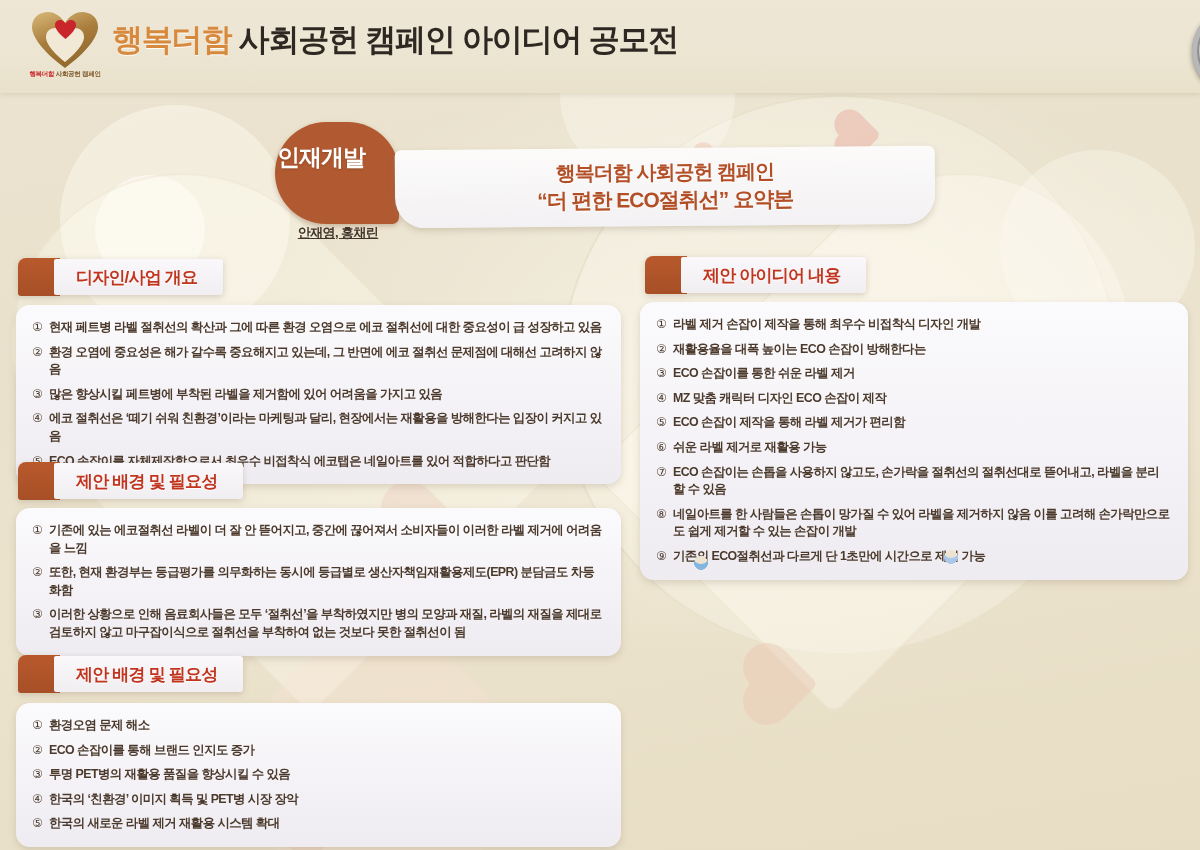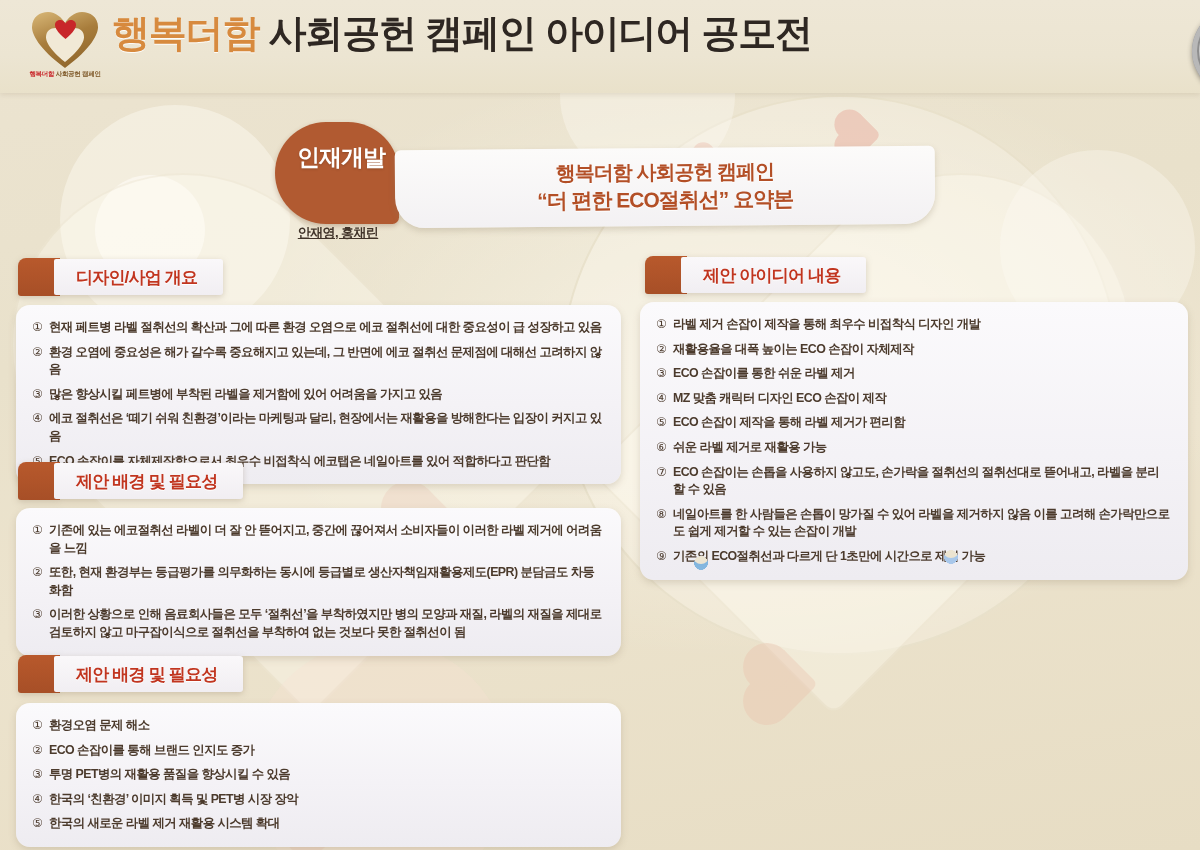--- a/index.html
+++ b/index.html
@@ -137,21 +137,21 @@
     color: #7a5322; letter-spacing: -0.3px; white-space: nowrap;
   }
   .logo-caption .accent { color: #c8262a; }
 
   #header-title { position: absolute; left: 112px; top: 9px; }
   #header-edition {
     font-size: 21px; font-weight: 700; color: #3a2f26;
     letter-spacing: -0.8px; line-height: 1.05;
   }
   #header-main {
-    margin-top: 3px; font-size: 38px; font-weight: 700;
+    margin-top: 14px; font-size: 31px; font-weight: 700;
     letter-spacing: -1.2px; color: #2e2722; line-height: 1.12;
     white-space: nowrap;
   }
   #header-main .hl {
     color: #d78a3e;
     text-shadow: 0 1px 0 rgba(255,255,255,0.85);
   }
 
   
   #award { position: absolute; right: 8px; top: 5px; height: 80px; z-index: 8; }
@@ -175,21 +175,21 @@
   #team-badge {
     position: absolute; left: 275px; top: 122px;
     width: 124px; height: 102px;
     background: #b15a31;
     border-radius: 62px 62px 62px 8px;
     transform: scaleX(-1);
     box-shadow: 0 2px 5px rgba(120,70,40,0.3);
     z-index: 5;
   }
   #team-badge-label {
-    position: absolute; left: 280px; top: 142px; width: 122px;
+    position: absolute; left: 260px; top: 142px; width: 122px;
     text-align: center; color: #fff; font-size: 23px; font-weight: 700;
     letter-spacing: -1px; z-index: 6;
     text-shadow: 0 1px 2px rgba(90,45,20,0.35);
   }
   #team-names {
     position: absolute; left: 268px; top: 224px; width: 140px;
     text-align: center; color: #41342a; font-size: 13px; font-weight: 700;
     letter-spacing: -0.6px; z-index: 6; text-decoration: underline;
   }
 
@@ -594,21 +594,21 @@
   </div>
 
   <div class="card" style="left:640px; top:302px; width:548px;">
     <ol>
       <li>
           <span class="num">①</span>
           <span class="txt">라벨 제거 손잡이 제작을 통해 최우수 비접착식 디자인 개발</span>
         </li>
       <li>
           <span class="num">②</span>
-          <span class="txt">재활용율을 대폭 높이는 ECO 손잡이 자체제작</span>
+          <span class="txt">재활용율을 대폭 높이는 ECO 손잡이 방해한다는</span>
         </li>
       <li>
           <span class="num">③</span>
           <span class="txt">ECO 손잡이를 통한 쉬운 라벨 제거</span>
         </li>
       <li>
           <span class="num">④</span>
           <span class="txt">MZ 맞춤 캐릭터 디자인 ECO 손잡이 제작</span>
         </li>
       <li>

